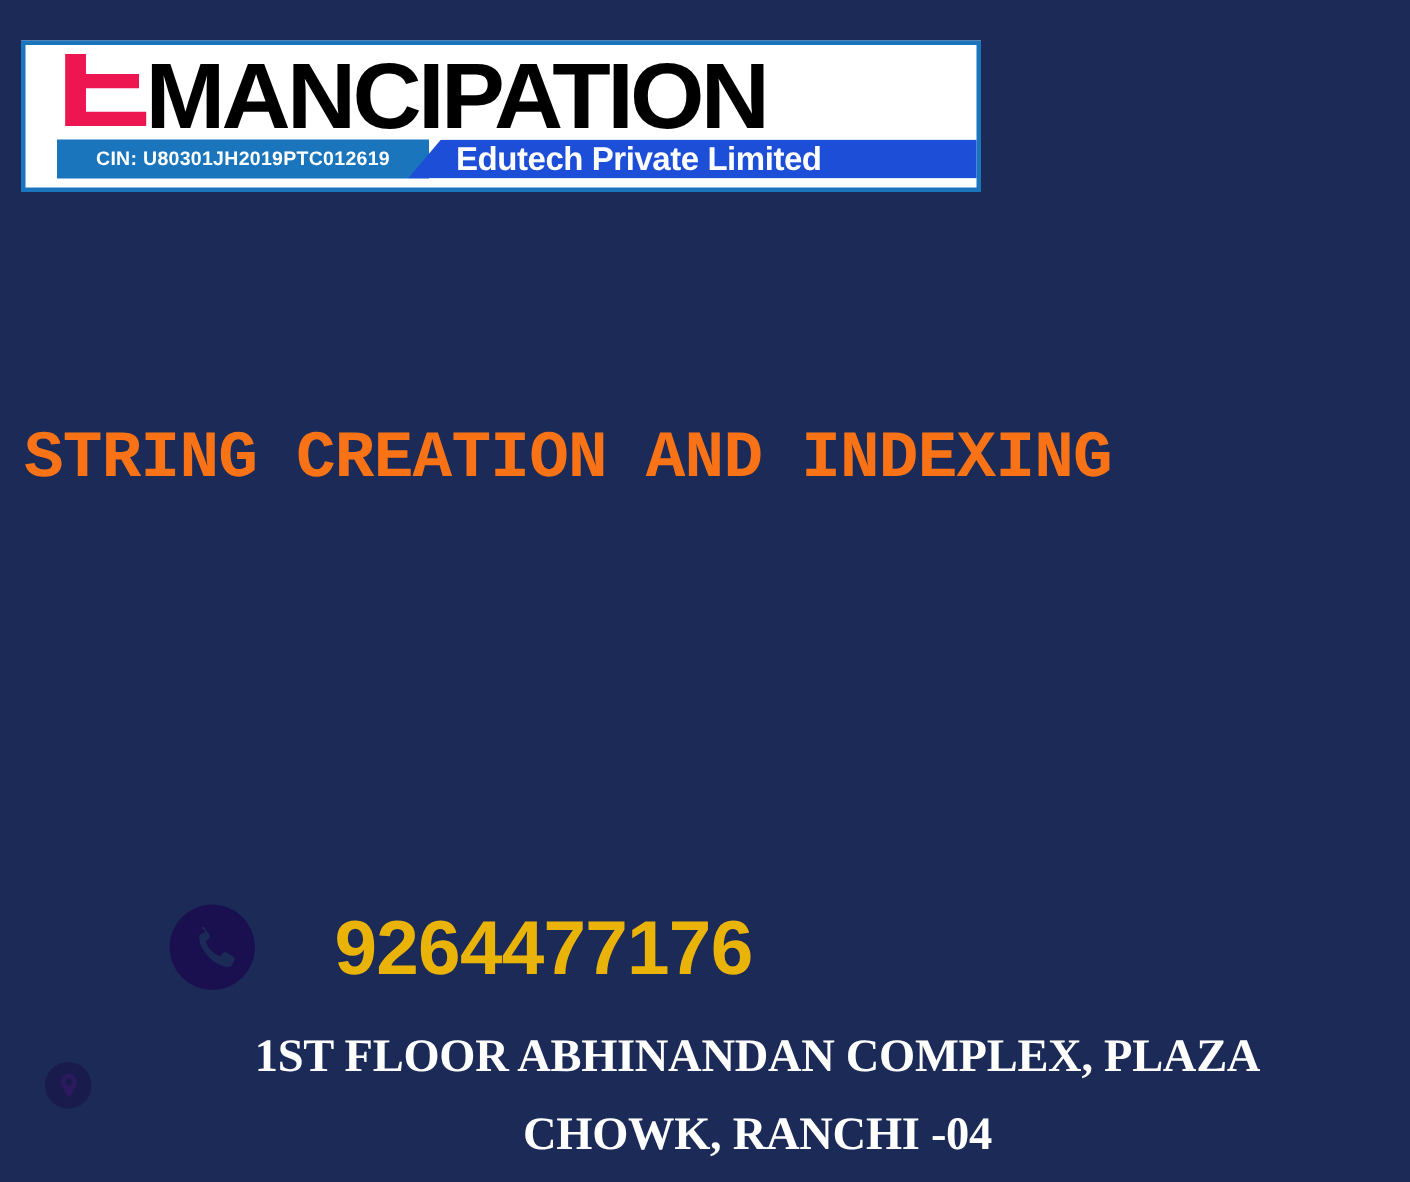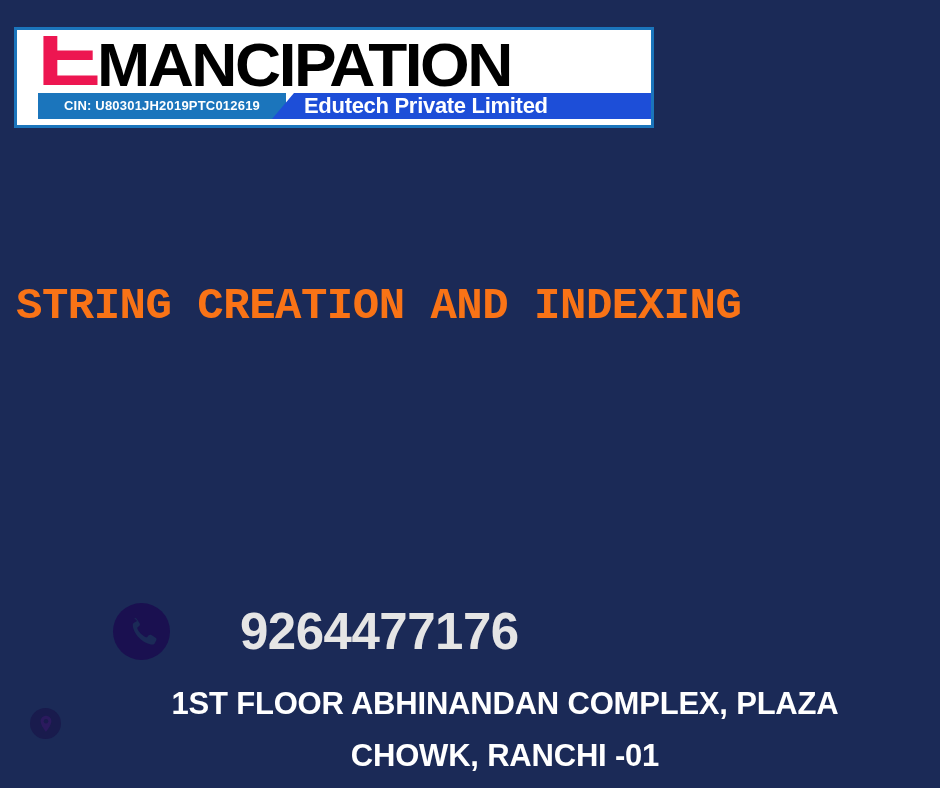--- a/index.html
+++ b/index.html
@@ -156,22 +156,22 @@
     height: 57px;
     border-radius: 50%;
     background: #1a1050;
     display: flex;
     align-items: center;
     justify-content: center;
     flex: none;
   }
   .icon-circle svg { display: block; }
   .phone-number {
-    margin-left: 70px;
-    color: #e5e5e5;
+    margin-left: 53px;
+    color: #eab308;
     font-size: 51px;
     font-weight: 700;
     letter-spacing: -0.5px;
     line-height: 57px;
     white-space: nowrap;
     font-family: "Liberation Sans", sans-serif;
   }
 
   .pin-icon {
     position: absolute;
@@ -191,21 +191,21 @@
     position: absolute;
     left: 90px;
     top: 678px;
     width: 830px;
     text-align: center;
     color: #ffffff;
     font-size: 31px;
     font-weight: 700;
     line-height: 52px;
     letter-spacing: -0.2px;
-    font-family: Liberation Sans, sans-serif;
+    font-family: Liberation Serif, serif;
   }
   .address-line { display: block; }
 </style>
 </head>
 <body>
 
 <div class="slide">
 
   <div class="logo-box">
 
@@ -238,16 +238,16 @@
 
   <div class="pin-icon">
     <svg width="20" height="20" viewBox="0 0 24 24" aria-hidden="true">
       <path fill="#2b1a5e" d="M12 2.2c-3.6 0-6.5 2.9-6.5 6.5 0 4.8 6.5 12.8 6.5 12.8s6.5-8 6.5-12.8c0-3.6-2.9-6.5-6.5-6.5z"></path>
       <circle cx="12" cy="8.6" r="2.7" fill="#191b4d"></circle>
     </svg>
   </div>
 
   <div class="address">
     <span class="address-line">1ST FLOOR ABHINANDAN COMPLEX, PLAZA</span>
-    <span class="address-line">CHOWK, RANCHI -01</span>
+    <span class="address-line">CHOWK, RANCHI -04</span>
   </div>
 
 </div>
 
 </body></html>

